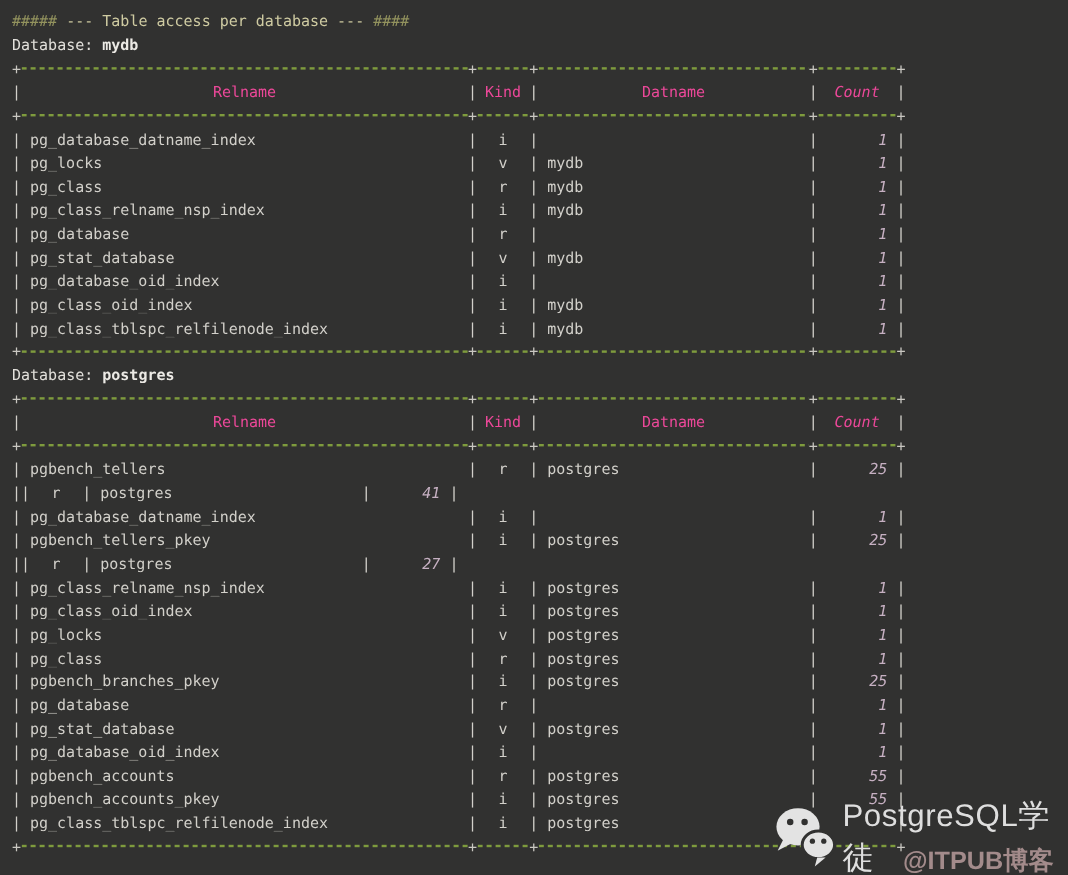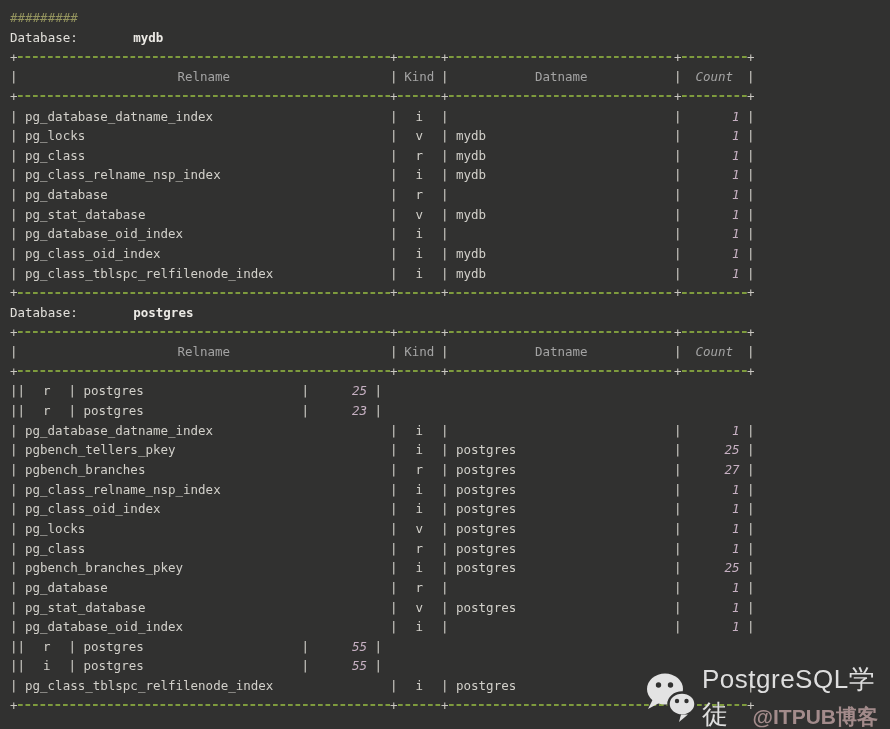--- a/index.html
+++ b/index.html
@@ -26,61 +26,61 @@
     padding:8px 0 0 10px;
   }
   .line{
     height:19.65px;
     display:flex;
     align-items:center;
     white-space:pre;
   }
   .title-line .hash{color:var(--title-hash);}
   .title-line .title-text{color:var(--title-text);margin:0 7.5px;}
-  .db-line{color:#e2e0db;gap:48px;}
+  .db-line{color:#e2e0db;}
   .db-line .db-name{margin-left:7.5px;font-weight:700;color:#eceae5;}
   
   .bar{width:7.5px;text-align:center;color:var(--text);flex:none;}
   .plus{width:7.5px;text-align:center;color:var(--plus);flex:none;}
   .c-rel{width:372.5px;flex:none;}
   .c-kind{width:43.5px;flex:none;}
   .c-dat{width:225.5px;flex:none;}
   .c-cnt{width:65.5px;flex:none;font-style:italic;}
   .dash{
     height:100%;
     background-image:linear-gradient(to right,var(--dash) 0 4.5px,transparent 4.5px 7.5px);
     background-size:7.5px 2px;
     background-repeat:repeat-x;
     background-position:0 center;
   }
   .cell{overflow:hidden;}
   .cell.left{padding-left:7.5px;box-sizing:border-box;}
   .cell.center{text-align:center;}
   .cell.right{text-align:right;padding-right:7.5px;box-sizing:border-box;}
-  .header-row .cell{text-align:center;padding:0;color:#a3a3a3;}
+  .header-row .cell{text-align:center;padding:0;color:#ec4899;}
   .count-val{color:var(--count);}
   
   .watermark{position:absolute;left:644px;top:662px;display:flex;align-items:center;pointer-events:none;}
   .wechat-icon{width:54px;height:52px;flex:none;}
   .brand-text{
     font-family:"Liberation Sans","DejaVu Sans",sans-serif;
     font-size:26px;font-weight:500;color:var(--brand);
     margin-left:4px;letter-spacing:0.5px;
   }
   .credit{
     position:absolute;right:12px;top:703px;
     font-family:"Liberation Sans","DejaVu Sans",sans-serif;
     font-size:21px;font-weight:700;color:var(--credit);
   }
 </style>
 </head>
 <body>
 
 <div class="line title-line">
-  <span class="hash">#####</span><span class="hash">####</span>
+  <span class="hash">#####</span><span class="title-text">--- Table access per database ---</span><span class="hash">####</span>
 </div>
 
 <section>
   <div class="line db-line">
     <span class="db-label">Database:</span><span class="db-name">mydb</span>
   </div>
   <div class="table">
       <div class="line"><span class="plus">+</span><span class="dash c-rel"></span><span class="plus">+</span><span class="dash c-kind"></span><span class="plus">+</span><span class="dash c-dat"></span><span class="plus">+</span><span class="dash c-cnt"></span><span class="plus">+</span></div>
       <div class="line header-row"><span class="bar">|</span><span class="cell c-rel center">Relname</span><span class="bar">|</span><span class="cell c-kind center">Kind</span><span class="bar">|</span><span class="cell c-dat center">Datname</span><span class="bar">|</span><span class="cell c-cnt center">Count</span><span class="bar">|</span></div>
       <div class="line"><span class="plus">+</span><span class="dash c-rel"></span><span class="plus">+</span><span class="dash c-kind"></span><span class="plus">+</span><span class="dash c-dat"></span><span class="plus">+</span><span class="dash c-cnt"></span><span class="plus">+</span></div>
@@ -98,35 +98,35 @@
 </section>
 
 <section>
   <div class="line db-line">
     <span class="db-label">Database:</span><span class="db-name">postgres</span>
   </div>
   <div class="table">
       <div class="line"><span class="plus">+</span><span class="dash c-rel"></span><span class="plus">+</span><span class="dash c-kind"></span><span class="plus">+</span><span class="dash c-dat"></span><span class="plus">+</span><span class="dash c-cnt"></span><span class="plus">+</span></div>
       <div class="line header-row"><span class="bar">|</span><span class="cell c-rel center">Relname</span><span class="bar">|</span><span class="cell c-kind center">Kind</span><span class="bar">|</span><span class="cell c-dat center">Datname</span><span class="bar">|</span><span class="cell c-cnt center">Count</span><span class="bar">|</span></div>
       <div class="line"><span class="plus">+</span><span class="dash c-rel"></span><span class="plus">+</span><span class="dash c-kind"></span><span class="plus">+</span><span class="dash c-dat"></span><span class="plus">+</span><span class="dash c-cnt"></span><span class="plus">+</span></div>
-      <div class="line data-row"><span class="bar">|</span><span class="bar">|</span><span class="cell c-kind center">r</span><span class="bar">|</span><span class="cell c-dat left">postgres</span><span class="bar">|</span><span class="cell c-cnt right count-val">25</span><span class="bar">|</span></div>
-      <div class="line data-row"><span class="bar">|</span><span class="bar">|</span><span class="cell c-kind center">r</span><span class="bar">|</span><span class="cell c-dat left">postgres</span><span class="bar">|</span><span class="cell c-cnt right count-val">23</span><span class="bar">|</span></div>
+      <div class="line data-row"><span class="bar">|</span><span class="cell c-rel left">pgbench_tellers</span><span class="bar">|</span><span class="cell c-kind center">r</span><span class="bar">|</span><span class="cell c-dat left">postgres</span><span class="bar">|</span><span class="cell c-cnt right count-val">25</span><span class="bar">|</span></div>
+      <div class="line data-row"><span class="bar">|</span><span class="bar">|</span><span class="cell c-kind center">r</span><span class="bar">|</span><span class="cell c-dat left">postgres</span><span class="bar">|</span><span class="cell c-cnt right count-val">41</span><span class="bar">|</span></div>
       <div class="line data-row"><span class="bar">|</span><span class="cell c-rel left">pg_database_datname_index</span><span class="bar">|</span><span class="cell c-kind center">i</span><span class="bar">|</span><span class="cell c-dat left"></span><span class="bar">|</span><span class="cell c-cnt right count-val">1</span><span class="bar">|</span></div>
       <div class="line data-row"><span class="bar">|</span><span class="cell c-rel left">pgbench_tellers_pkey</span><span class="bar">|</span><span class="cell c-kind center">i</span><span class="bar">|</span><span class="cell c-dat left">postgres</span><span class="bar">|</span><span class="cell c-cnt right count-val">25</span><span class="bar">|</span></div>
-      <div class="line data-row"><span class="bar">|</span><span class="cell c-rel left">pgbench_branches</span><span class="bar">|</span><span class="cell c-kind center">r</span><span class="bar">|</span><span class="cell c-dat left">postgres</span><span class="bar">|</span><span class="cell c-cnt right count-val">27</span><span class="bar">|</span></div>
+      <div class="line data-row"><span class="bar">|</span><span class="bar">|</span><span class="cell c-kind center">r</span><span class="bar">|</span><span class="cell c-dat left">postgres</span><span class="bar">|</span><span class="cell c-cnt right count-val">27</span><span class="bar">|</span></div>
       <div class="line data-row"><span class="bar">|</span><span class="cell c-rel left">pg_class_relname_nsp_index</span><span class="bar">|</span><span class="cell c-kind center">i</span><span class="bar">|</span><span class="cell c-dat left">postgres</span><span class="bar">|</span><span class="cell c-cnt right count-val">1</span><span class="bar">|</span></div>
       <div class="line data-row"><span class="bar">|</span><span class="cell c-rel left">pg_class_oid_index</span><span class="bar">|</span><span class="cell c-kind center">i</span><span class="bar">|</span><span class="cell c-dat left">postgres</span><span class="bar">|</span><span class="cell c-cnt right count-val">1</span><span class="bar">|</span></div>
       <div class="line data-row"><span class="bar">|</span><span class="cell c-rel left">pg_locks</span><span class="bar">|</span><span class="cell c-kind center">v</span><span class="bar">|</span><span class="cell c-dat left">postgres</span><span class="bar">|</span><span class="cell c-cnt right count-val">1</span><span class="bar">|</span></div>
       <div class="line data-row"><span class="bar">|</span><span class="cell c-rel left">pg_class</span><span class="bar">|</span><span class="cell c-kind center">r</span><span class="bar">|</span><span class="cell c-dat left">postgres</span><span class="bar">|</span><span class="cell c-cnt right count-val">1</span><span class="bar">|</span></div>
       <div class="line data-row"><span class="bar">|</span><span class="cell c-rel left">pgbench_branches_pkey</span><span class="bar">|</span><span class="cell c-kind center">i</span><span class="bar">|</span><span class="cell c-dat left">postgres</span><span class="bar">|</span><span class="cell c-cnt right count-val">25</span><span class="bar">|</span></div>
       <div class="line data-row"><span class="bar">|</span><span class="cell c-rel left">pg_database</span><span class="bar">|</span><span class="cell c-kind center">r</span><span class="bar">|</span><span class="cell c-dat left"></span><span class="bar">|</span><span class="cell c-cnt right count-val">1</span><span class="bar">|</span></div>
       <div class="line data-row"><span class="bar">|</span><span class="cell c-rel left">pg_stat_database</span><span class="bar">|</span><span class="cell c-kind center">v</span><span class="bar">|</span><span class="cell c-dat left">postgres</span><span class="bar">|</span><span class="cell c-cnt right count-val">1</span><span class="bar">|</span></div>
       <div class="line data-row"><span class="bar">|</span><span class="cell c-rel left">pg_database_oid_index</span><span class="bar">|</span><span class="cell c-kind center">i</span><span class="bar">|</span><span class="cell c-dat left"></span><span class="bar">|</span><span class="cell c-cnt right count-val">1</span><span class="bar">|</span></div>
-      <div class="line data-row"><span class="bar">|</span><span class="bar">|</span><span class="cell c-kind center">r</span><span class="bar">|</span><span class="cell c-dat left">postgres</span><span class="bar">|</span><span class="cell c-cnt right count-val">55</span><span class="bar">|</span></div>
-      <div class="line data-row"><span class="bar">|</span><span class="bar">|</span><span class="cell c-kind center">i</span><span class="bar">|</span><span class="cell c-dat left">postgres</span><span class="bar">|</span><span class="cell c-cnt right count-val">55</span><span class="bar">|</span></div>
+      <div class="line data-row"><span class="bar">|</span><span class="cell c-rel left">pgbench_accounts</span><span class="bar">|</span><span class="cell c-kind center">r</span><span class="bar">|</span><span class="cell c-dat left">postgres</span><span class="bar">|</span><span class="cell c-cnt right count-val">55</span><span class="bar">|</span></div>
+      <div class="line data-row"><span class="bar">|</span><span class="cell c-rel left">pgbench_accounts_pkey</span><span class="bar">|</span><span class="cell c-kind center">i</span><span class="bar">|</span><span class="cell c-dat left">postgres</span><span class="bar">|</span><span class="cell c-cnt right count-val">55</span><span class="bar">|</span></div>
       <div class="line data-row"><span class="bar">|</span><span class="cell c-rel left">pg_class_tblspc_relfilenode_index</span><span class="bar">|</span><span class="cell c-kind center">i</span><span class="bar">|</span><span class="cell c-dat left">postgres</span><span class="bar">|</span><span class="cell c-cnt right count-val"></span><span class="bar">|</span></div>
       <div class="line"><span class="plus">+</span><span class="dash c-rel"></span><span class="plus">+</span><span class="dash c-kind"></span><span class="plus">+</span><span class="dash c-dat"></span><span class="plus">+</span><span class="dash c-cnt"></span><span class="plus">+</span></div>
     </div>
 </section>
 
 <div class="watermark">
   <svg class="wechat-icon" viewBox="0 0 54 52" xmlns="http://www.w3.org/2000/svg">
     <g>
       <ellipse cx="21" cy="18" rx="18" ry="15.5" fill="#e3e3e3"></ellipse>
       <polygon points="9,28 4,38 17,31" fill="#e3e3e3"></polygon>

